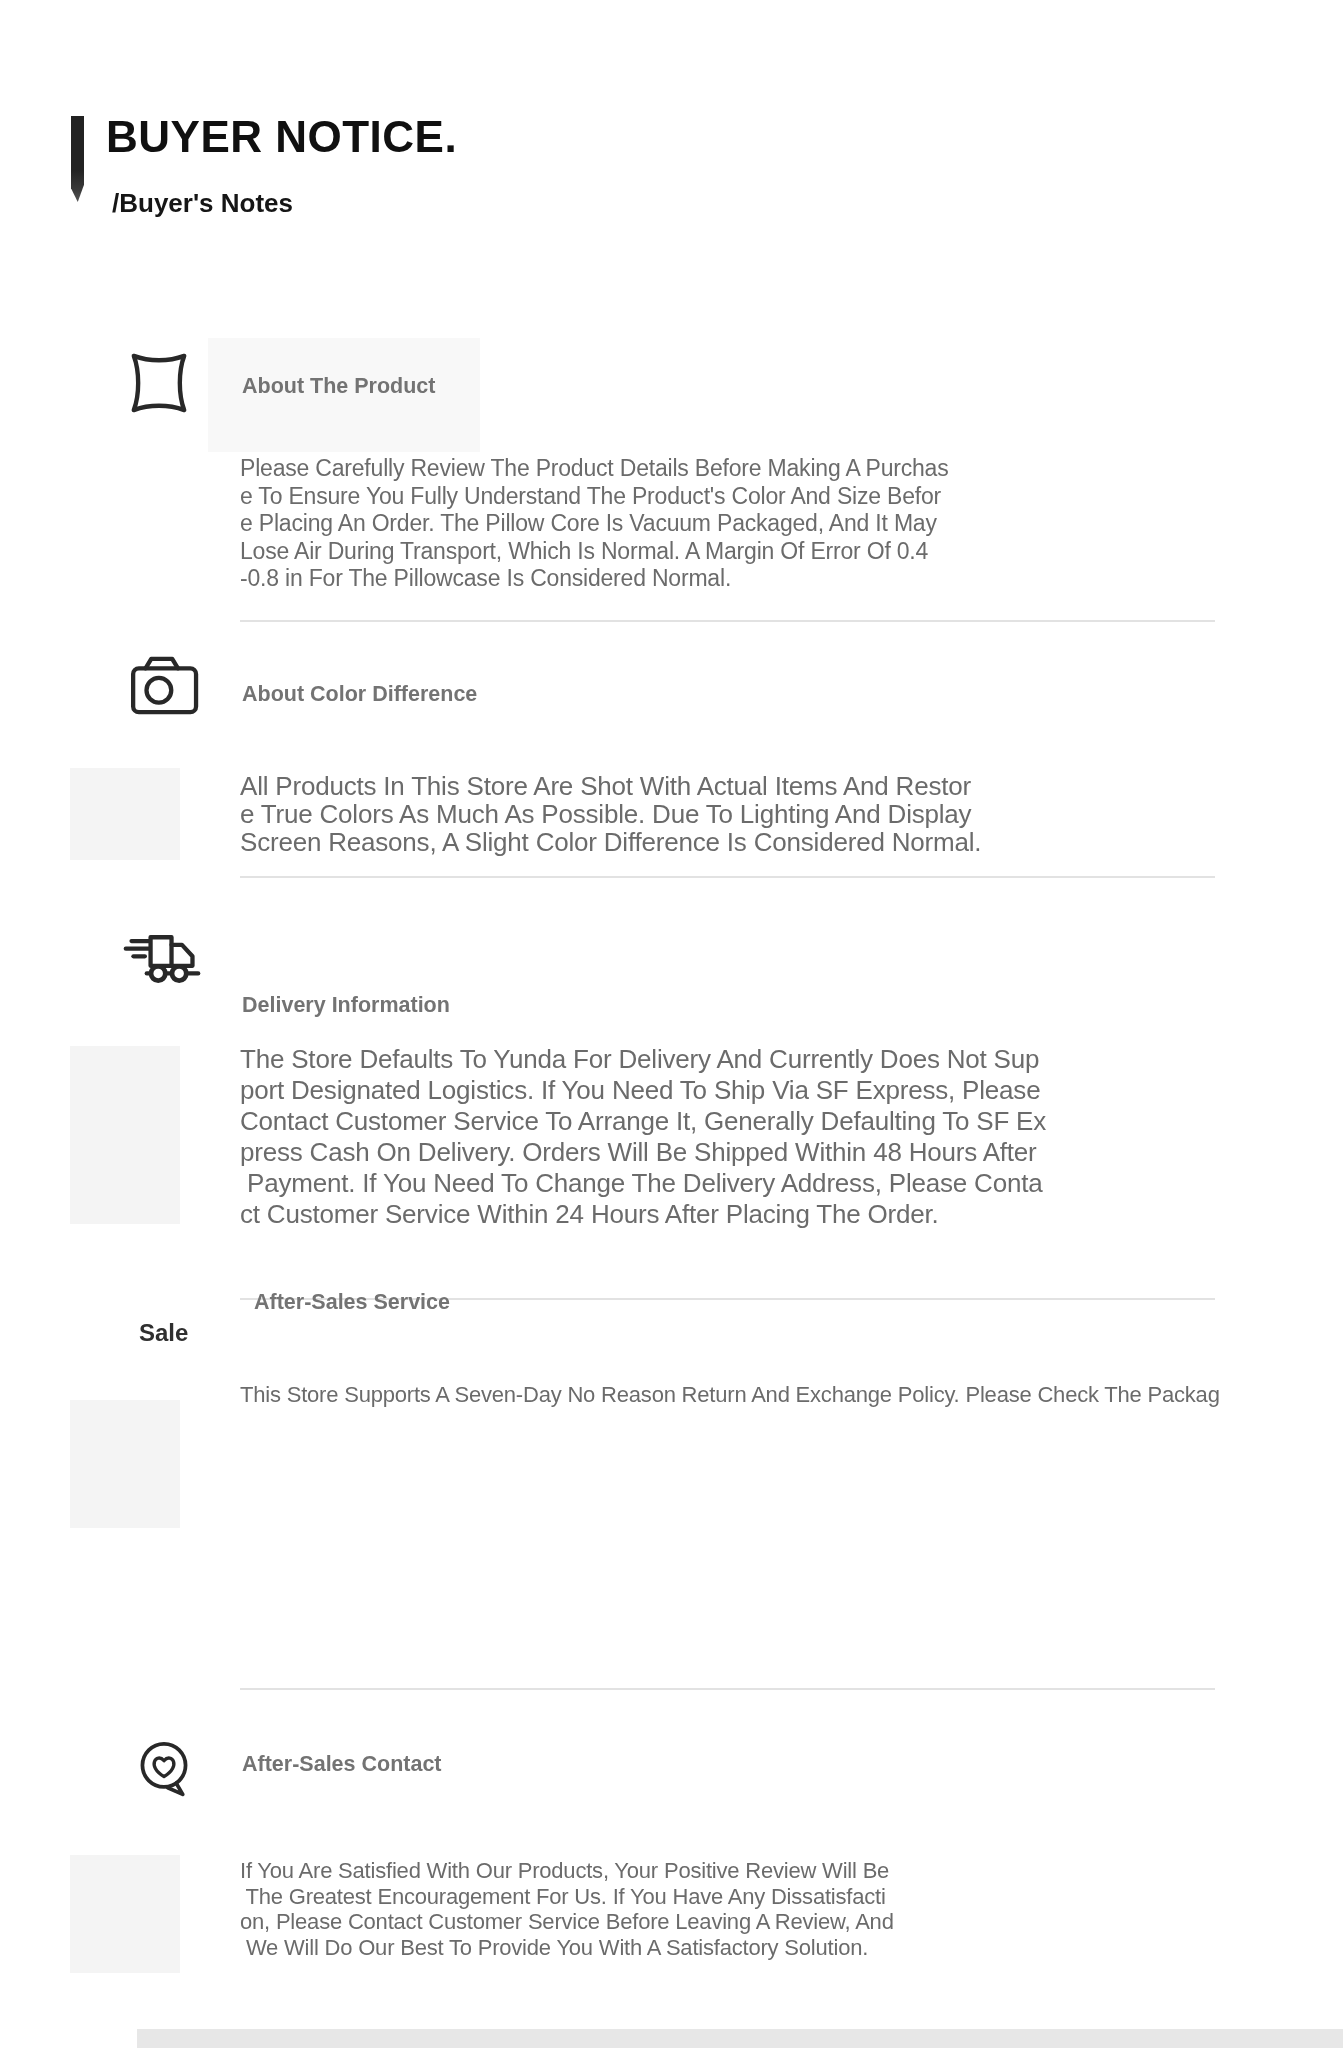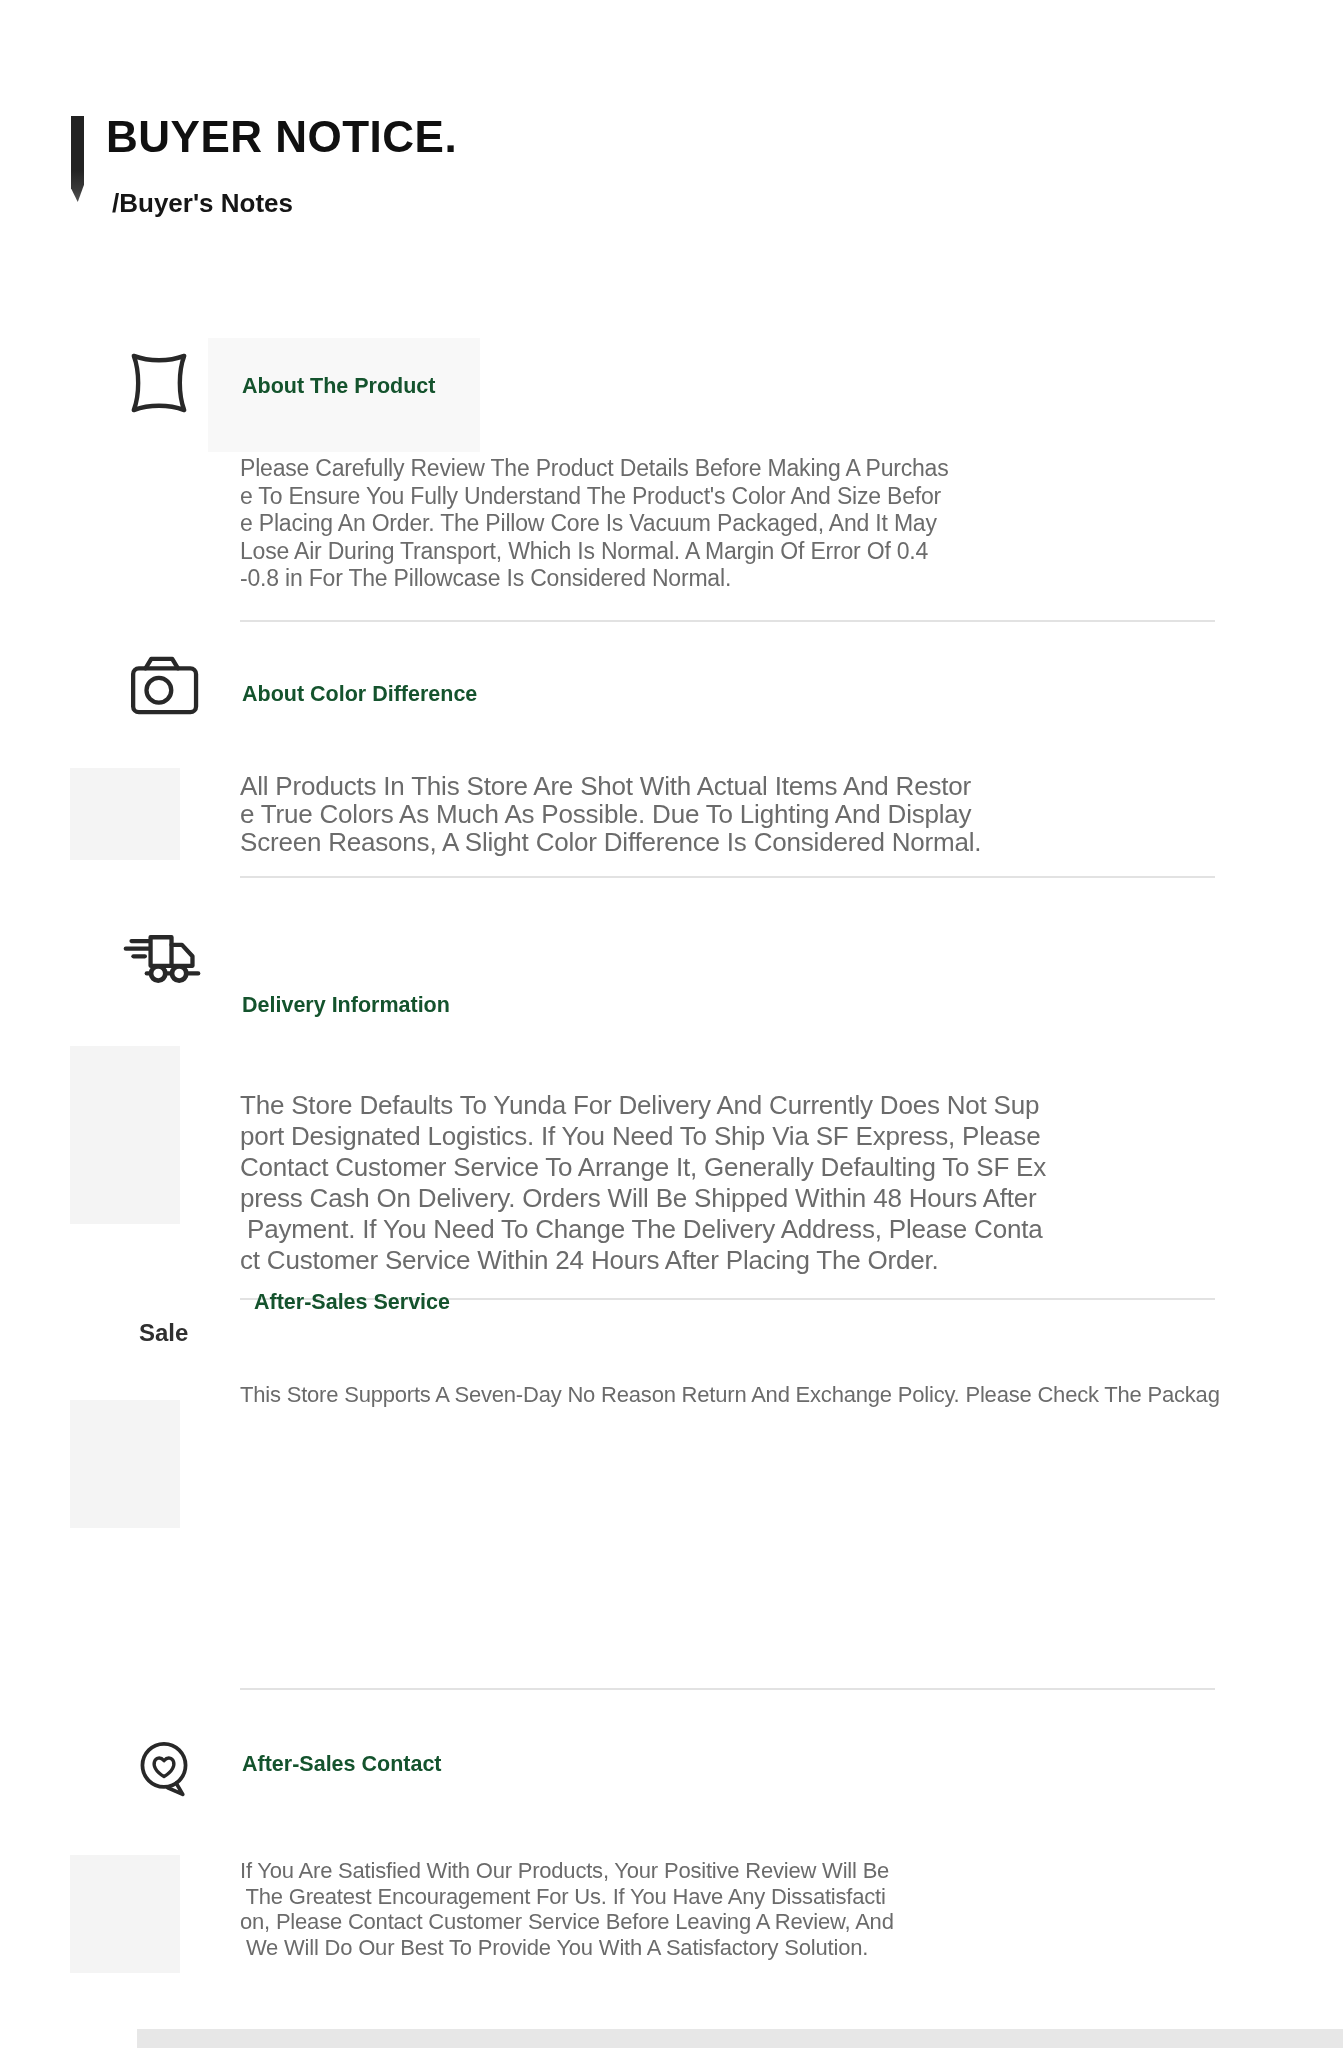--- a/index.html
+++ b/index.html
@@ -34,21 +34,21 @@
   .patch-title-1 { left: 208px; top: 338px; width: 272px; height: 114px; background: #f8f8f8; }
   .patch-g2 { left: 70px; top: 768px;  width: 110px; height: 92px; }
   .patch-g3 { left: 70px; top: 1046px; width: 110px; height: 178px; }
   .patch-g4 { left: 70px; top: 1400px; width: 110px; height: 128px; }
   .patch-g5 { left: 70px; top: 1855px; width: 110px; height: 118px; }
   .bottom-strip { left: 137px; top: 2029px; width: 1206px; height: 19px; background: #e7e7e7; }
 
   
   .sec-title {
     left: 242px;
-    font-size: 21.5px; font-weight: bold; color: #14532d; white-space: pre;
+    font-size: 21.5px; font-weight: bold; color: #737373; white-space: pre;
   }
   .sec-title-1 { top: 374px; }
   .sec-title-2 { top: 682px; }
   .sec-title-3 { top: 993px; }
   .sec-title-4 { top: 1290px; margin-left: 12px; }
   .sec-title-5 { top: 1752px; }
 
   .sale-label {
     left: 139px; top: 1319px;
     font-size: 24px; font-weight: bold; color: #2f2f2f; white-space: pre;
@@ -61,21 +61,21 @@
   .icon-3 { left: 122px; top: 933px; }
   .icon-5 { left: 134px; top: 1738px; }
 
   
   .para {
     left: 240px;
     color: #6b6b6b; white-space: pre; letter-spacing: -0.2px;
   }
   .para-1  { top: 455px;  font-size: 23px;   line-height: 27.5px; }
   .para-2  { top: 772px;  font-size: 26px;   line-height: 28px; }
-  .para-3  { top: 1044px; font-size: 26px;   line-height: 31px; margin-top: 46px; }
+  .para-3  { top: 1044px; font-size: 26px;   line-height: 31px; }
   .para-4a { top: 1382px; font-size: 22px;   line-height: 26px; }
   .para-4b { top: 1456px; font-size: 26px;   line-height: 31px; }
   .para-4c { top: 1568px; font-size: 21.5px; line-height: 23.5px; }
   .para-5  { top: 1858px; font-size: 22px;   line-height: 25.5px; }
 
   
   .divider { left: 240px; width: 975px; height: 0; border-top: 2px solid #e2e2e2; }
   .divider-1 { top: 620px; }
   .divider-2 { top: 876px; }
   .divider-3 { top: 1298px; }

